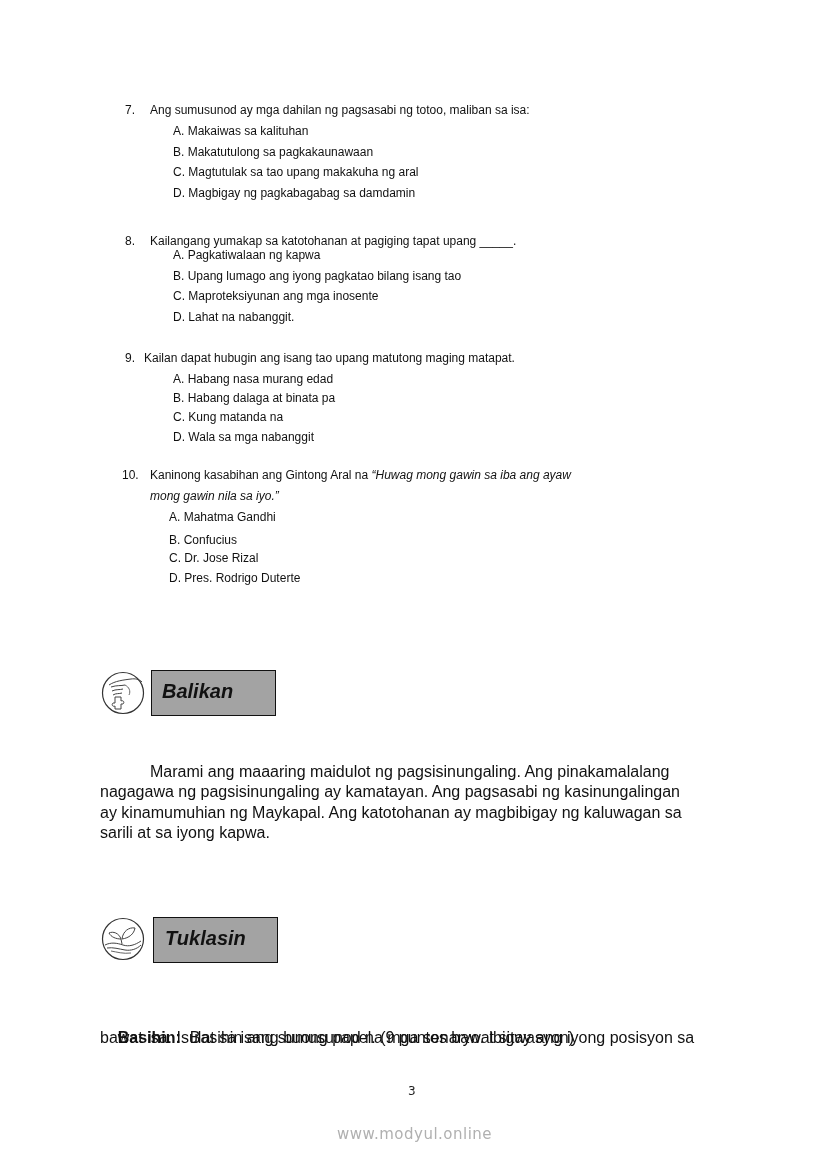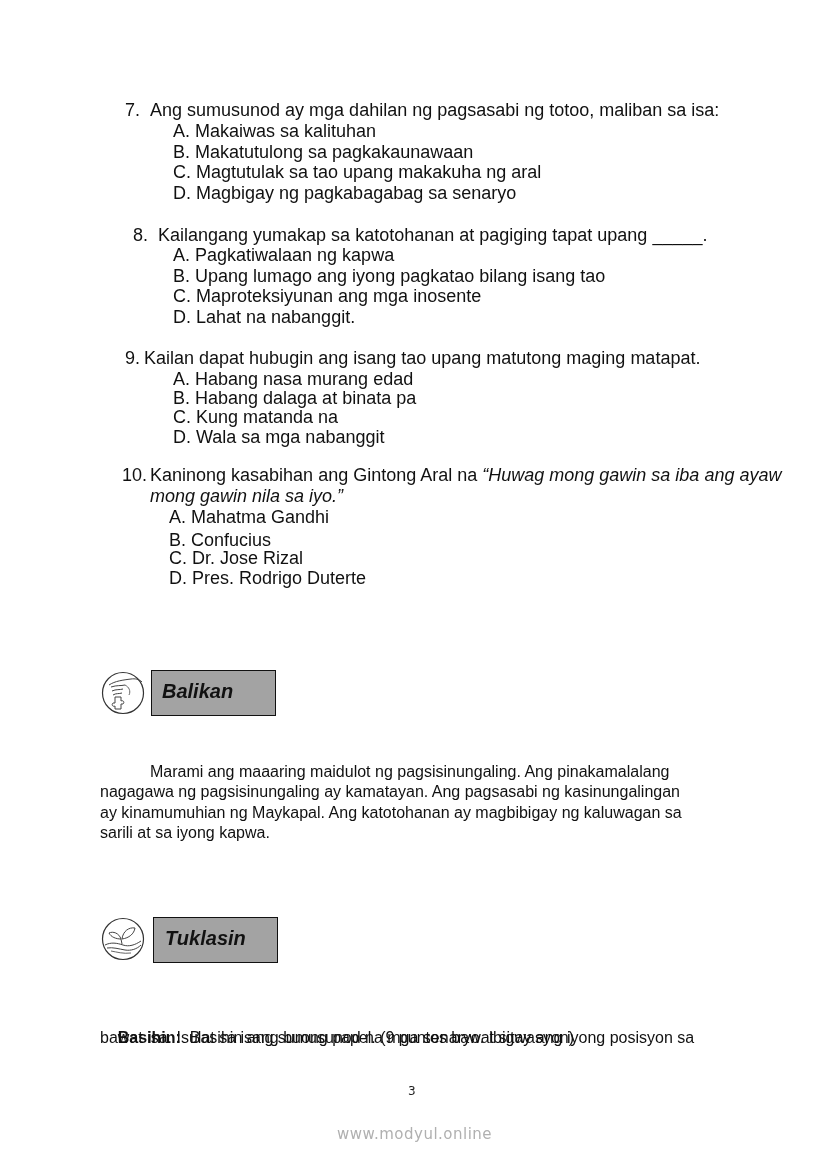--- a/index.html
+++ b/index.html
@@ -12,21 +12,21 @@
       height: 1169px;
       position: relative;
       overflow: hidden;
       font-family: "Liberation Sans", sans-serif;
       color: #111111;
       font-size: 16px;
     }
     .line {
       position: absolute;
       white-space: nowrap;
-      font-size: 18px;
+      font-size: 12px;
       line-height: 20px;
     }
     .q-num { display: inline-block; }
     .italic { font-style: italic; }
     .bold { font-weight: bold; }
     .section-box {
       position: absolute;
       border: 1px solid #111;
       background: #a3a3a3;
       box-sizing: border-box;
@@ -67,25 +67,25 @@
 </head>
 <body>
 
 <div>
   <div class="line" style="left:125px; top:100px;">
     <span class="q-num" style="width:25px;">7.</span><span>Ang sumusunod ay mga dahilan ng pagsasabi ng totoo, maliban sa isa:</span>
   </div>
   <div class="line" style="left:173px; top:121px;">A. Makaiwas sa kalituhan</div>
   <div class="line" style="left:173px; top:142px;">B. Makatutulong sa pagkakaunawaan</div>
   <div class="line" style="left:173px; top:162px;">C. Magtutulak sa tao upang makakuha ng aral</div>
-  <div class="line" style="left:173px; top:183px;">D. Magbigay ng pagkabagabag sa senaryo</div>
+  <div class="line" style="left:173px; top:183px;">D. Magbigay ng pagkabagabag sa damdamin</div>
 </div>
 
 <div>
-  <div class="line" style="left:125px; top:225px;margin-left:8px;">
+  <div class="line" style="left:125px; top:231px;">
     <span class="q-num" style="width:25px;">8.</span><span>Kailangang yumakap sa katotohanan at pagiging tapat upang _____.</span>
   </div>
   <div class="line" style="left:173px; top:245px;">A. Pagkatiwalaan ng kapwa</div>
   <div class="line" style="left:173px; top:266px;">B. Upang lumago ang iyong pagkatao bilang isang tao</div>
   <div class="line" style="left:173px; top:286px;">C. Maproteksiyunan ang mga inosente</div>
   <div class="line" style="left:173px; top:307px;">D. Lahat na nabanggit.</div>
 </div>
 
 <div>
   <div class="line" style="left:125px; top:348px;">

